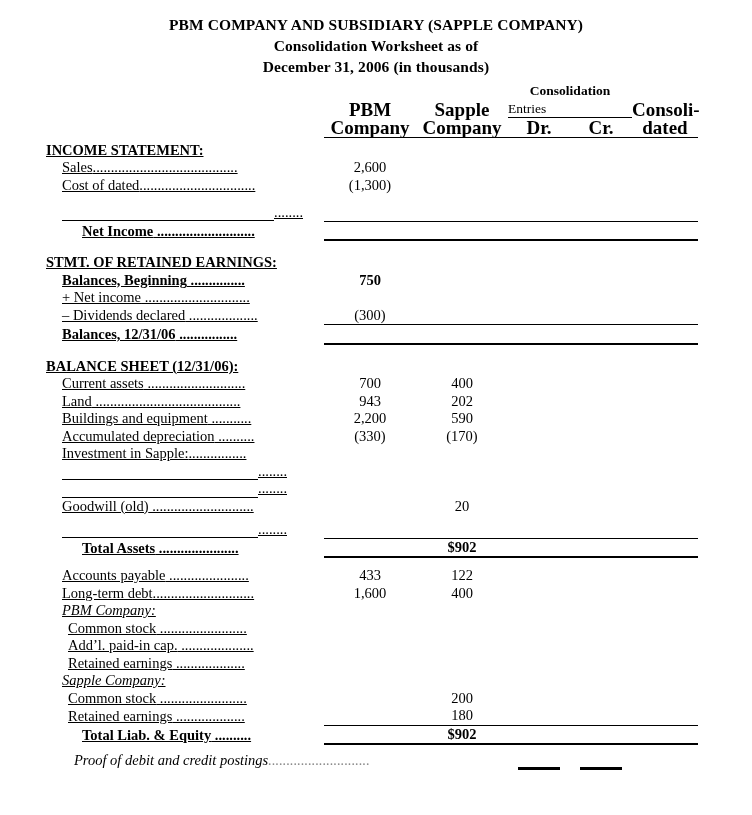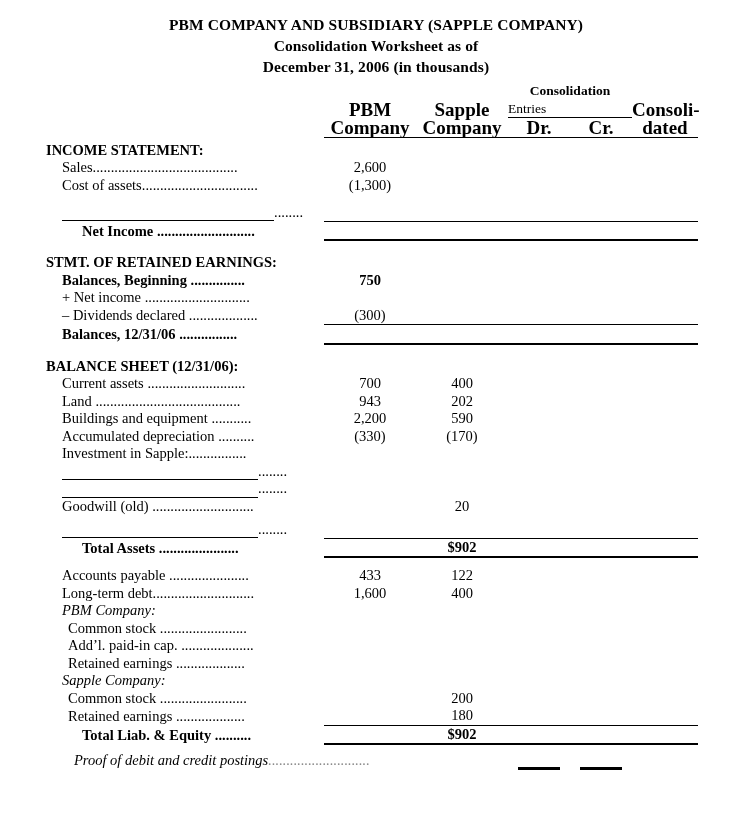--- a/index.html
+++ b/index.html
@@ -80,20 +80,21 @@
   }
   .hdr-under {
     border-bottom: 1.4px solid #000;
     padding-bottom: 1px;
   }
 
   
   .lbl {
     white-space: nowrap;
     overflow: hidden;
+    text-decoration: underline;
   }
 
   .sec-head {
     font-weight: bold;
     font-size: 14.5px;
     padding-top: 4px;
   }
   .indent1 { padding-left: 16px; }
   .indent2 { padding-left: 22px; }
   .indent-tot { padding-left: 36px; }
@@ -192,21 +193,21 @@
 
     <tr>
       <td class="lbl indent1"><span>Sales</span><span class="dots">........................................</span></td>
       <td class="num">2,600</td>
       <td class="num"></td>
       <td class="num"></td>
       <td class="num"></td>
       <td class="num"></td>
     </tr>
     <tr>
-      <td class="lbl indent1"><span>Cost of assets</span><span class="dots">................................</span></td>
+      <td class="lbl indent1"><span>Cost of dated</span><span class="dots">................................</span></td>
       <td class="num">(1,300)</td>
       <td class="num"></td>
       <td class="num"></td>
       <td class="num"></td>
       <td class="num"></td>
     </tr>
 
     <tr class="spacer-row">
           <td colspan="6"></td>
         </tr>

